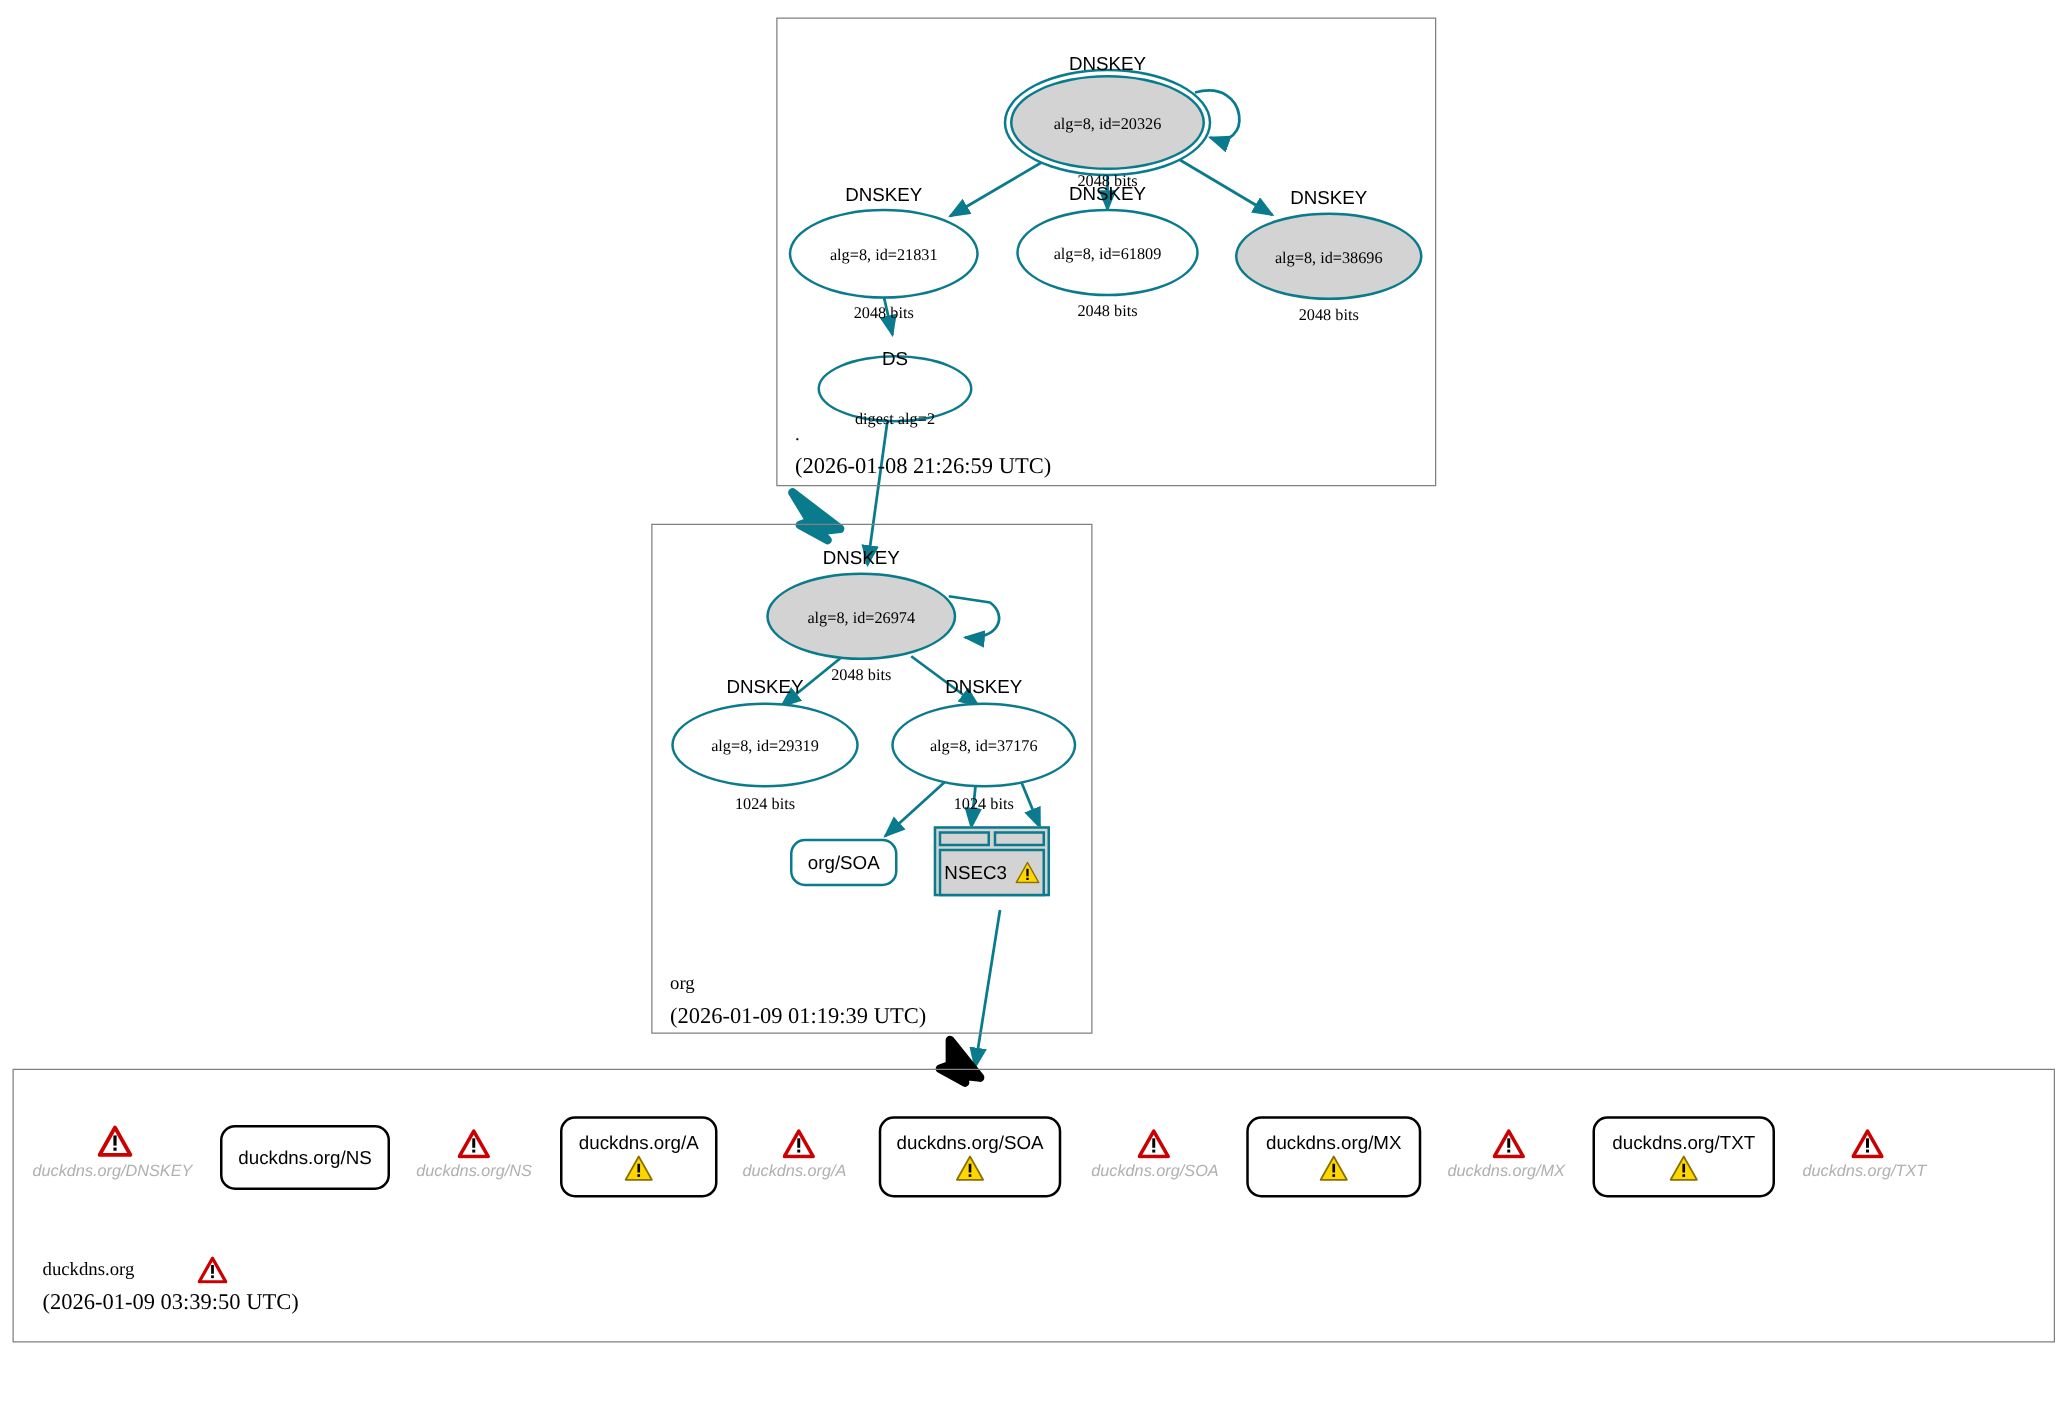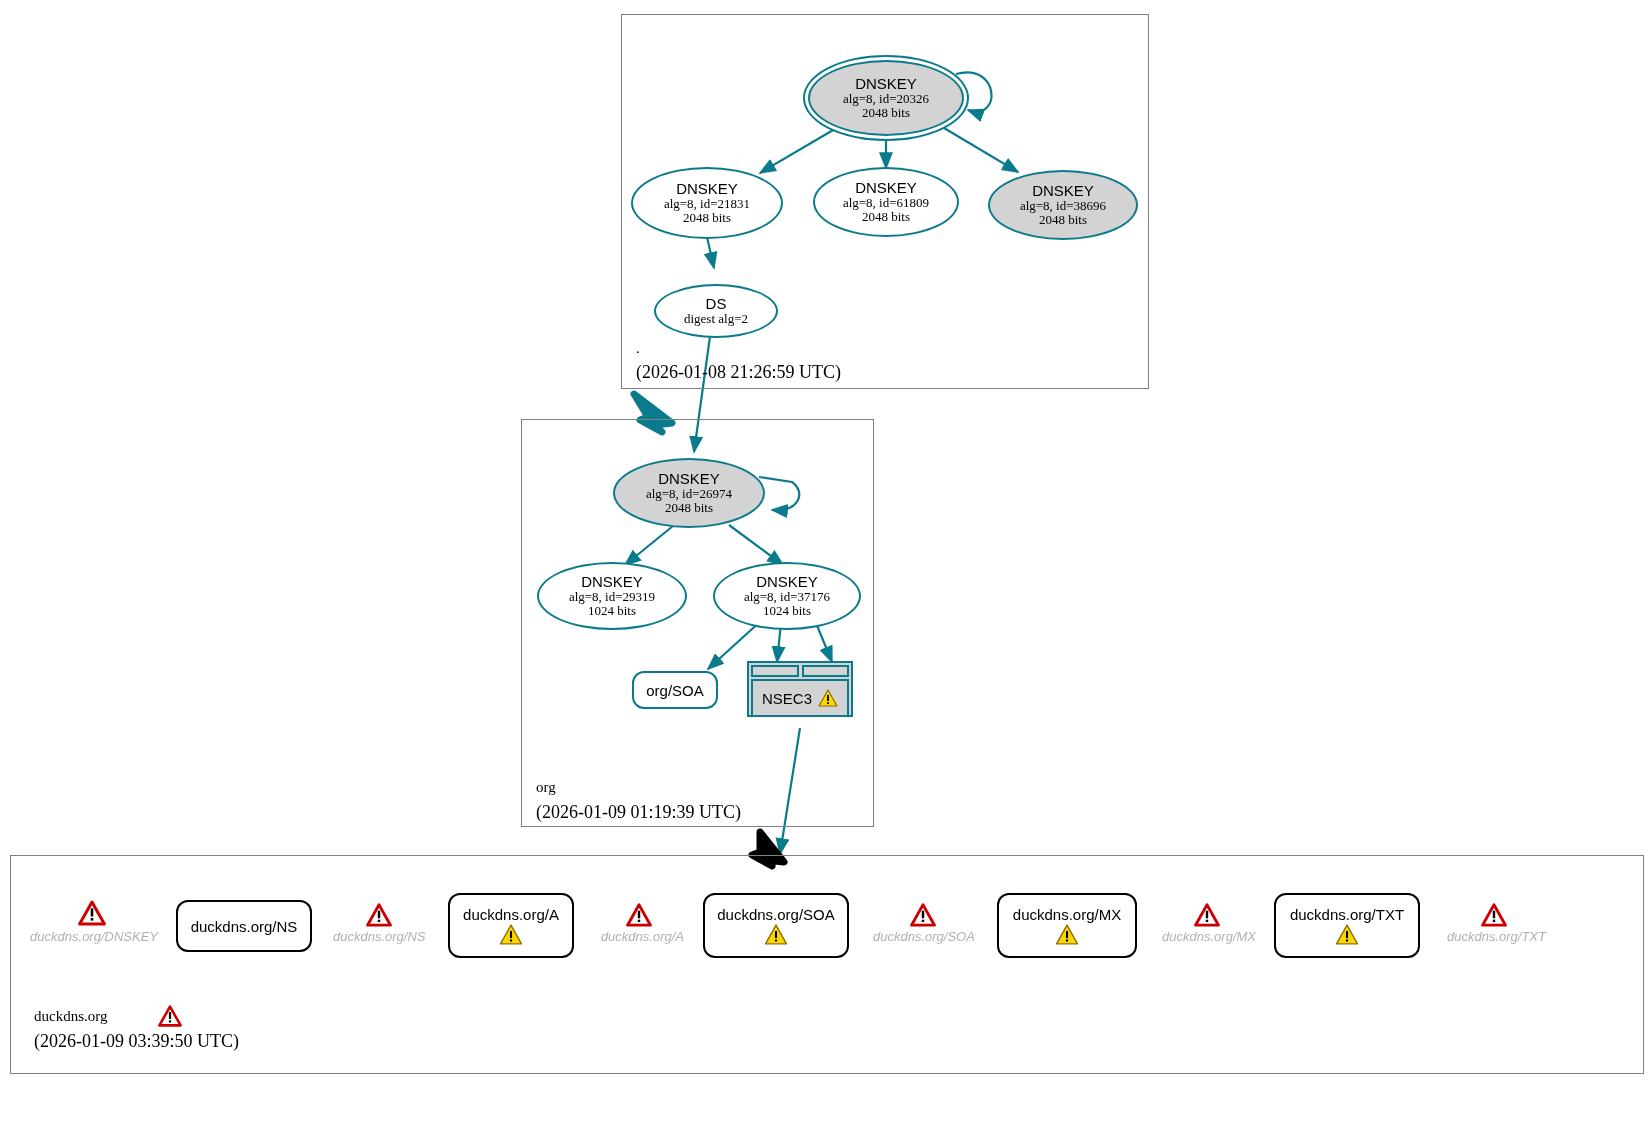--- a/index.html
+++ b/index.html
@@ -53,20 +53,21 @@
     box-sizing: border-box;
     border: 2px solid #0a7b8c;
     border-radius: 50%;
     display: flex;
     flex-direction: column;
     align-items: center;
     justify-content: center;
     text-align: center;
     background: #ffffff;
     line-height: 1.08;
+    gap: 32px;
   }
   .node-ellipse.filled { background: #d3d3d3; }
   .node-ellipse.sep {
     box-shadow: 0 0 0 3px #ffffff, 0 0 0 5px #0a7b8c;
   }
   .node-title {
     font-family: "Liberation Sans", sans-serif;
     font-size: 15px;
     color: #000000;
   }
@@ -128,21 +129,21 @@
     color: #000000;
   }
   
   .err-label {
     position: absolute;
     font-family: "Liberation Sans", sans-serif;
     font-style: italic;
     font-size: 13px;
     color: #b0b0b0;
     white-space: nowrap;
-    text-align: right;
+    text-align: left;
   }
   .err-marker {
     position: absolute;
   }
   
   .glyph { display: block; }
 </style>
 </head>
 <body>
 
@@ -244,21 +245,21 @@
   <div class="node-ellipse" style="left:713px; top:562px; width:148px; height:68px;">
     <span class="node-title">DNSKEY</span>
     <span class="node-sub">alg=8, id=37176</span>
     <span class="node-sub">1024 bits</span>
   </div>
 
   <div class="node-rrset" style="left:632px; top:671px; width:86px; height:38px;">
     <span>org/SOA</span>
   </div>
 
-  <div class="nsec3-wrap" style="left:747px; top:661px; width:106px; height:56px;">
+  <div class="nsec3-wrap" style="left:747px; top:661px; width:93px; height:56px;">
     <div class="nsec3-top">
       <div class="nsec3-tab"></div>
       <div class="nsec3-tab"></div>
     </div>
     <div class="nsec3-body">
       <span>NSEC3</span>
       <svg class="glyph" width="20" height="18" viewBox="0 0 20 18">
         <path d="M10,1 L19,17 L1,17 Z" fill="#ffd700" stroke="#8a7000" stroke-width="1.2" stroke-linejoin="round"></path>
         <rect x="9.1" y="6" width="1.8" height="6" fill="#000"></rect>
         <rect x="9.1" y="13.2" width="1.8" height="1.8" fill="#000"></rect>

